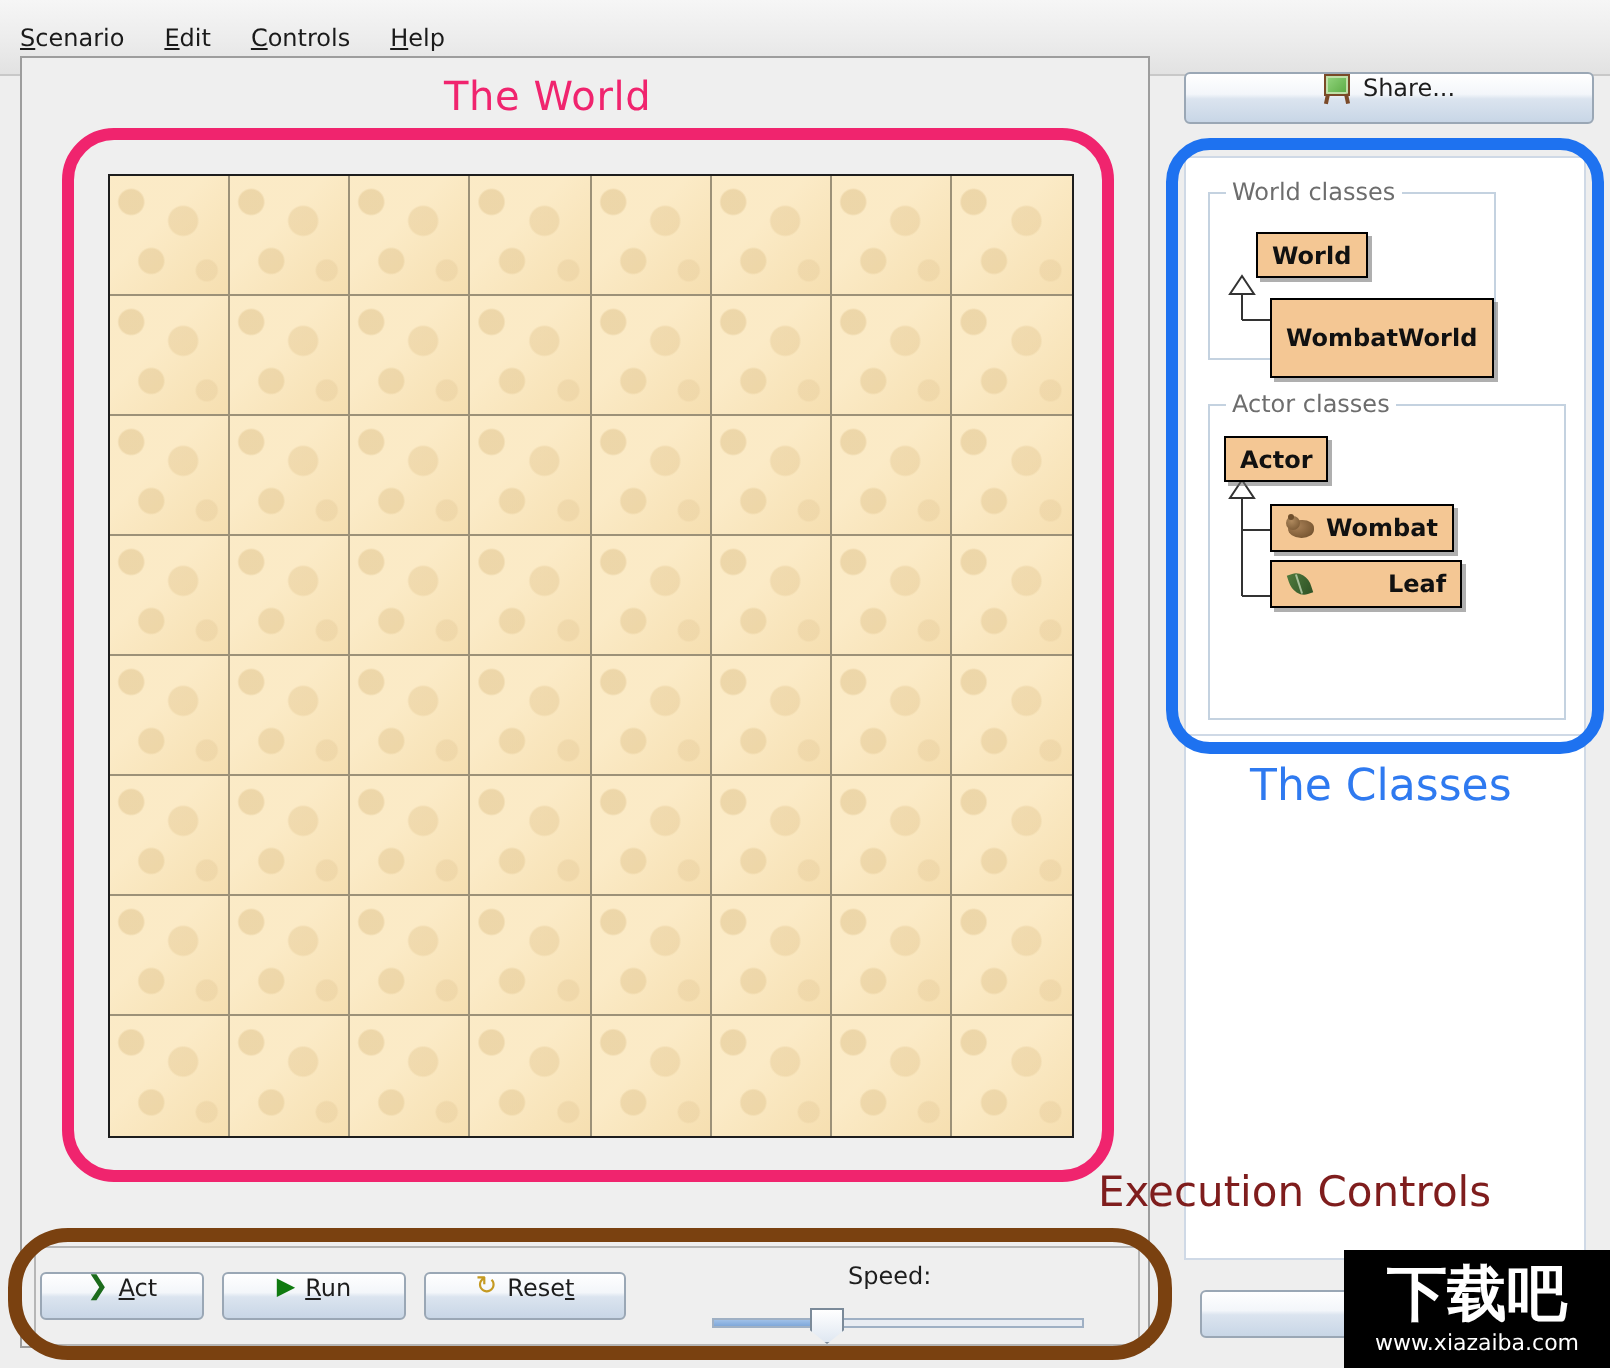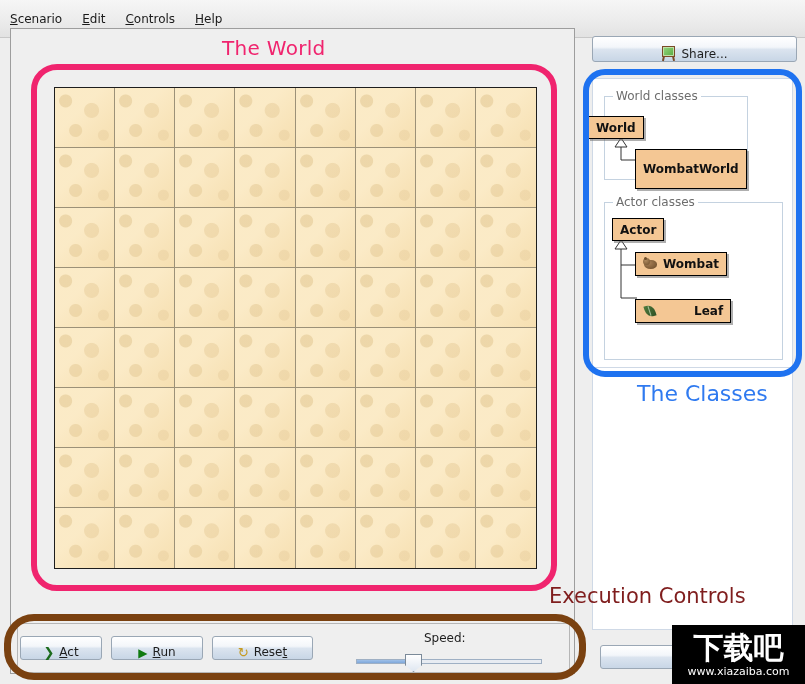--- a/index.html
+++ b/index.html
@@ -74,21 +74,21 @@
   }
   #exec-bar{
     position:absolute;left:17px;top:623px;width:553px;height:50px;
     background:#efefef;border:1px solid #b6b6b6;box-sizing:border-box;
     display:flex;align-items:center;
   }
   .jbutton{
     background:linear-gradient(to bottom,#ffffff 0%,#f3f6fa 42%,#dbe4ef 52%,#c8d6e6 100%);
     border:1px solid #9aa7b5;border-radius:3px;
     font-size:12px;color:#1d1d1d;
-    display:inline-flex;align-items:flex-end;justify-content:center;gap:5px;
+    display:inline-flex;align-items:flex-start;justify-content:center;gap:5px;
     cursor:pointer;box-sizing:border-box;white-space:nowrap;
   }
   .jbutton .mn{text-decoration:underline;}
   #btn-act{position:absolute;left:20px;top:636px;width:82px;height:24px;}
   #btn-run{position:absolute;left:111px;top:636px;width:92px;height:24px;}
   #btn-reset{position:absolute;left:212px;top:636px;width:101px;height:24px;}
   .ico-act{color:#1c6b1c;font-weight:bold;font-size:13px;line-height:1;}
   .ico-run{color:#0f7a10;font-size:12px;line-height:1;}
   .ico-reset{color:#c59a22;font-size:13px;line-height:1;}
 
@@ -140,21 +140,21 @@
   }
 
   
   #blue-ring{
     position:absolute;left:583px;top:69px;width:219px;height:308px;
     border:6px solid #1e72f0;border-radius:22px;box-sizing:border-box;
     pointer-events:none;z-index:5;
   }
   #classes-label{
     position:absolute;left:625px;top:381px;
-    font-size:22px;color:#2f7af0;white-space:nowrap;z-index:6;margin-left:12px;
+    font-size:22px;color:#2f7af0;white-space:nowrap;z-index:6;
   }
   
   #classes-panel{
     position:absolute;left:592px;top:78px;width:201px;height:290px;
     background:#ffffff;border:1px solid #cfd9e6;box-sizing:border-box;
   }
   #classes-panel-lower{
     position:absolute;left:592px;top:368px;width:201px;height:262px;
     background:#ffffff;border:1px solid #cfd9e6;border-top:none;box-sizing:border-box;
   }
@@ -169,25 +169,25 @@
   #grp-actor{left:604px;top:202px;width:179px;height:158px;}
 
   .class-box{
     position:absolute;
     background:#f4c794;border:1px solid #000000;
     box-shadow:2px 2px 0 rgba(110,110,110,.55);
     font-size:12px;font-weight:bold;color:#111111;
     display:flex;align-items:center;gap:5px;
     padding:0 7px;box-sizing:border-box;cursor:pointer;white-space:nowrap;
   }
-  #cls-world{left:588px;top:116px;height:23px;}
+  #cls-world{left:628px;top:116px;height:23px;}
   #cls-wombatworld{left:635px;top:149px;height:40px;}
   #cls-actor{left:612px;top:218px;height:23px;}
   #cls-wombat{left:635px;top:252px;height:24px;}
-  #cls-leaf{left:635px;top:299px;height:24px;gap:36px;}
+  #cls-leaf{left:635px;top:280px;height:24px;gap:36px;}
 
   
   .inh{position:absolute;pointer-events:none;}
 
   .wombat-ico{
     position:relative;width:15px;height:12px;display:inline-block;
   }
   .wombat-ico .body{
     position:absolute;left:1px;top:2px;width:13px;height:9px;
     background:radial-gradient(ellipse at 35% 35%,#a98157 0%,#7c5a35 70%,#5d4024 100%);

